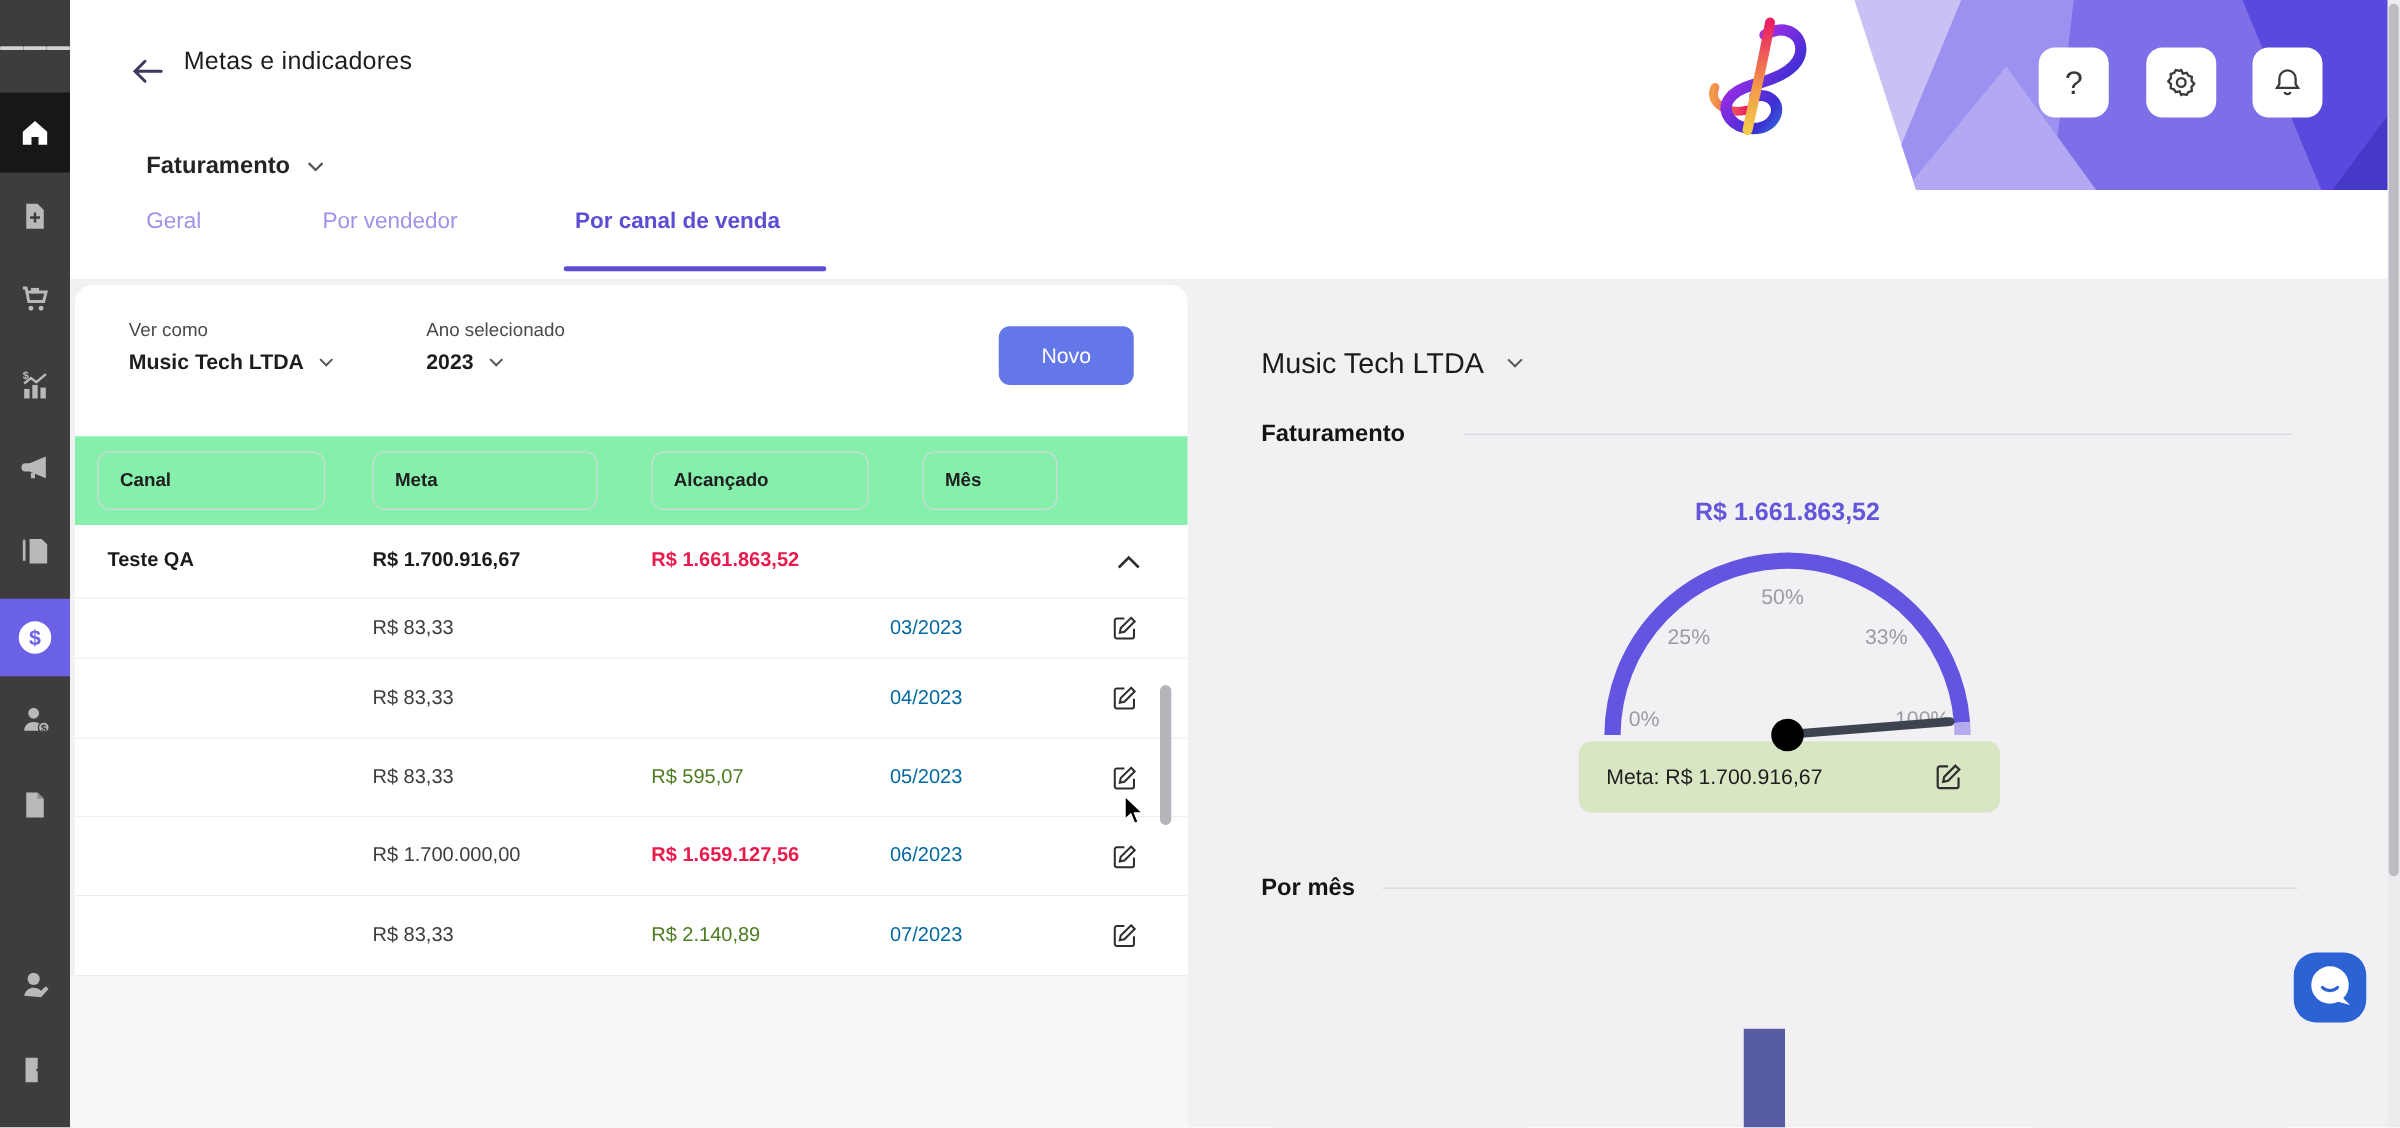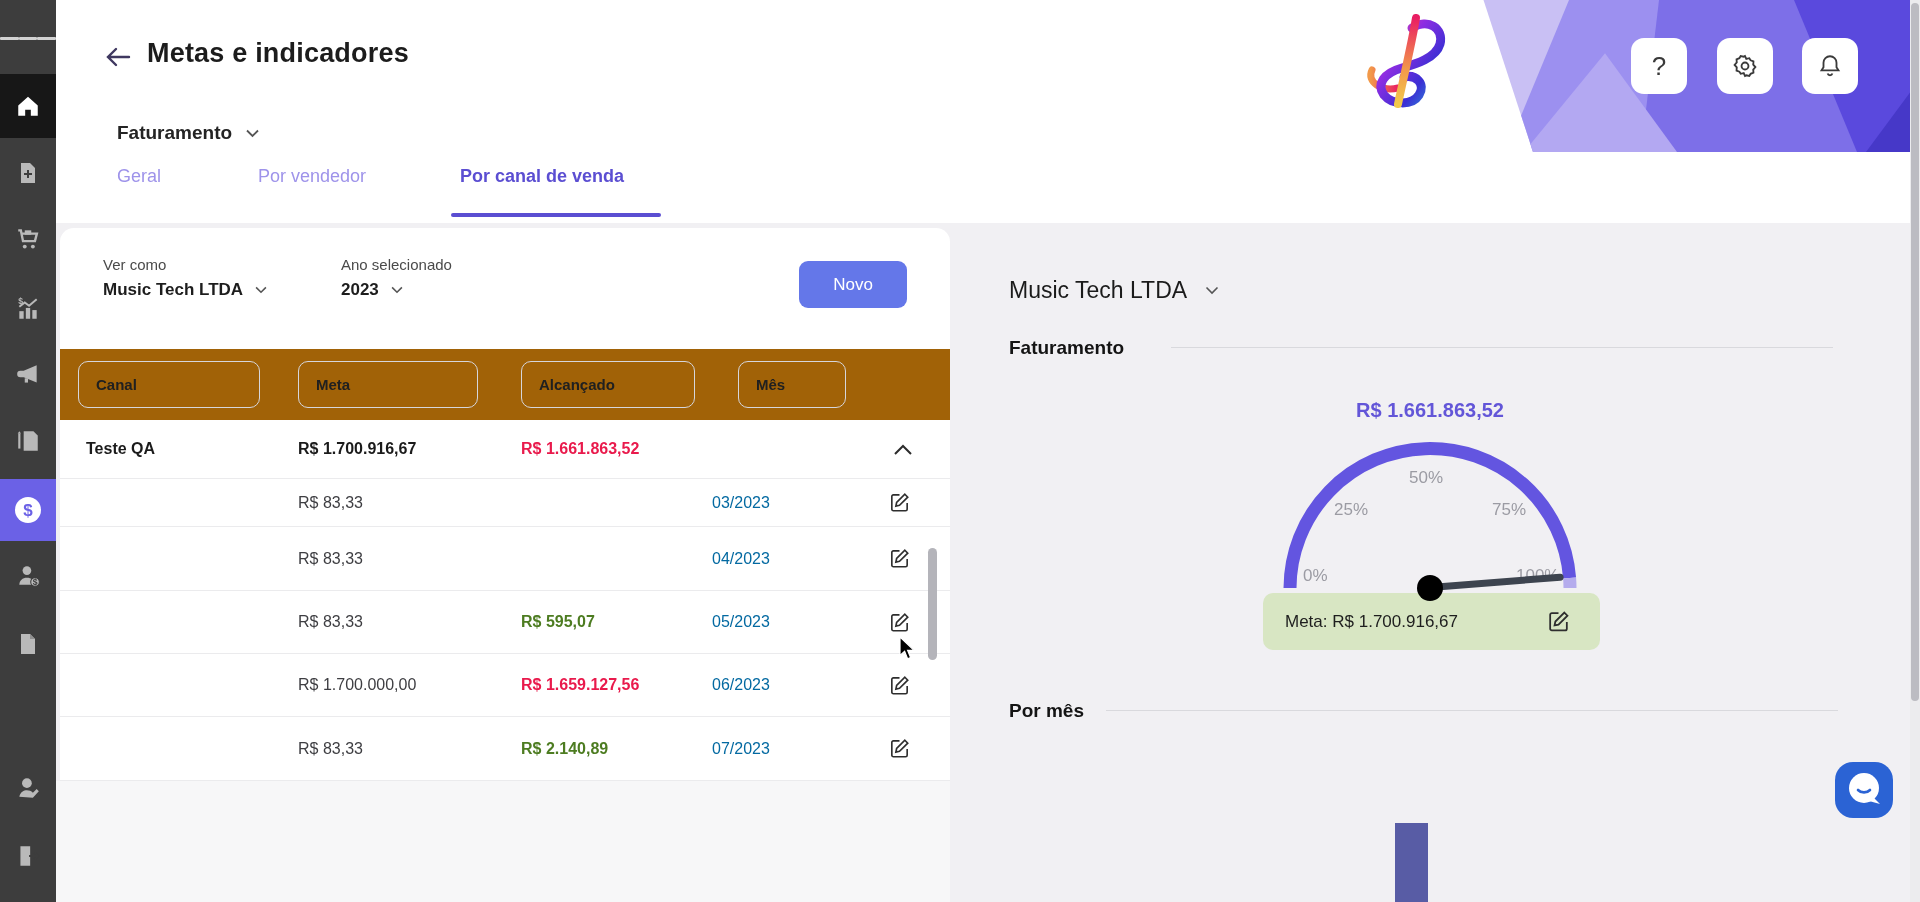--- a/index.html
+++ b/index.html
@@ -9,21 +9,21 @@
 
   
   .sidebar { position:absolute; left:0; top:0; width:56px; height:902px; background:#3d3d3d; z-index:30; }
   .side-item { position:absolute; left:0; width:56px; height:56px; display:flex; align-items:center; justify-content:center; background:transparent; border:none; cursor:pointer; }
   .side-active-home { position:absolute; left:0; top:74px; width:56px; height:64px; background:#171717; }
   .side-active-fin  { position:absolute; left:0; top:479px; width:56px; height:62px; background:#6b61e6; }
   .burger span { display:block; width:26px; height:3px; background:#d2d2d2; margin:5px auto; border-radius:1px; }
 
   
   .back-btn { position:absolute; left:104px; top:42px; width:30px; height:30px; background:none; border:none; cursor:pointer; }
-  .page-title { position:absolute; left:147px; top:38px; font-size:27px; font-weight:700; color:#1c1c1c; letter-spacing:.2px; }
+  .page-title { position:absolute; left:147px; top:38px; font-size:20px; font-weight:400; color:#1c1c1c; letter-spacing:.2px; }
   .metric-select { position:absolute; left:117px; top:122px; font-size:19px; font-weight:700; color:#242424; cursor:pointer; display:flex; align-items:center; gap:14px; }
   .tab { position:absolute; top:166px; font-size:18px; font-weight:500; color:#9e93ea; background:none; border:none; cursor:pointer; }
   .tab.active { color:#5b4ed2; font-weight:600; }
   .tab-underline { position:absolute; left:451px; top:213px; width:210px; height:4px; background:#5b4ed2; border-radius:2px; }
 
   .deco { position:absolute; left:1470px; top:0; width:450px; height:152px; clip-path:polygon(3% 0,100% 0,100% 100%,14% 100%); z-index:5; }
   .deco .base { position:absolute; inset:0; background:#c9c0f4; }
   .deco .t1 { position:absolute; inset:0; background:#9c90f0; clip-path:polygon(22% 0,58% 0,42% 100%,8% 100%); }
   .deco .t2 { position:absolute; inset:0; background:#7d6fe8; clip-path:polygon(42% 0,80% 0,100% 100%,38% 100%); }
   .deco .t3 { position:absolute; inset:0; background:#5a49dd; clip-path:polygon(72% 0,100% 0,100% 100%,86% 100%); }
@@ -33,34 +33,34 @@
 
   
   .backdrop { position:absolute; left:56px; top:223px; width:1864px; height:679px; background:#f1f0f3; }
   .bottom-left { position:absolute; left:56px; top:781px; width:894px; height:121px; background:#f7f7f8; }
 
   
   .card { position:absolute; left:60px; top:228px; width:890px; height:553px; background:#ffffff; border-radius:14px 14px 0 0; z-index:2; }
   .flabel { position:absolute; font-size:15px; color:#4a4a4a; }
   .fvalue { position:absolute; font-size:17px; font-weight:700; color:#1d1d1d; display:flex; align-items:center; gap:12px; cursor:pointer; }
   .novo-btn { position:absolute; left:739px; top:33px; width:108px; height:47px; background:#6477e9; color:#ffffff; font-size:17px; font-weight:500; border:none; border-radius:9px; cursor:pointer; }
-  .filter-strip { position:absolute; left:0; top:121px; width:890px; height:71px; background:#a16207; }
+  .filter-strip { position:absolute; left:0; top:121px; width:890px; height:71px; background:#86efac; }
   .hbox { position:absolute; top:12px; height:47px; border:1px solid #d6d6dc; border-radius:10px; background:transparent; display:flex; align-items:center; padding-left:17px; font-size:15px; font-weight:700; color:#202020; cursor:text; }
 
   .summary-row { position:absolute; left:0; top:192px; width:890px; height:59px; border-bottom:1px solid #ebebed; background:#fff; }
   .mrow { position:relative; width:890px; border-bottom:1px solid #ebebed; background:#fff; }
   .rows-wrap { position:absolute; left:0; top:251px; width:768px; }
   .cell { position:absolute; top:50%; transform:translateY(-50%); font-size:16px; color:#3e3e42; }
   .c-canal { left:26px; font-weight:700; color:#1b1b1b; }
   .c-meta  { left:238px; }
   .c-reach { left:461px; }
   .c-mes   { left:652px; color:#0369a1; }
   .summary-row .c-meta { font-weight:700; color:#1b1b1b; }
   .tone-red   { color:#e91a4c !important; font-weight:700; }
-  .tone-green { color:#4d7c21 !important; font-weight:700; }
+  .tone-green { color:#4d7c21 !important; font-weight:400; }
   .u { text-underline-offset:3px; text-decoration-thickness:1px; }
   .editbtn { position:absolute; right:36px; top:50%; transform:translateY(-50%); width:26px; height:26px; background:none; border:none; cursor:pointer; }
   .collapse-btn { position:absolute; right:34px; top:50%; transform:translateY(-50%); width:22px; height:22px; background:none; border:none; cursor:pointer; }
   .tbl-scroll-thumb { position:absolute; left:868px; top:320px; width:9px; height:112px; background:#b4b4ba; border-radius:5px; }
 
   
   .company { position:absolute; left:1009px; top:277px; font-size:23px; font-weight:500; color:#1b1b1b; display:flex; align-items:center; gap:18px; cursor:pointer; }
   .section-title { position:absolute; left:1009px; font-size:19px; font-weight:700; color:#141414; }
   .section-line { position:absolute; height:1px; background:#d9d9dd; }
   .gauge-value { position:absolute; left:1280px; top:399px; width:300px; text-align:center; font-size:20px; font-weight:600; color:#6356d8; }
@@ -352,21 +352,21 @@
 
   <div class="abs" style="left:1282px; top:437px; z-index:1">
     <svg width="296" height="158" viewBox="0 0 296 158">
       <path d="M 8 151 A 140 140 0 0 1 287.6 141" fill="none" stroke="#6355e0" stroke-width="13"></path>
       <path d="M 287.6 141 A 140 140 0 0 1 288 151" fill="none" stroke="#b5aced" stroke-width="13"></path>
     </svg>
   </div>
   <span class="tick" style="left:1303px; top:566px">0%</span>
   <span class="tick" style="left:1334px; top:500px">25%</span>
   <span class="tick" style="left:1409px; top:468px">50%</span>
-  <span class="tick" style="left:1492px; top:500px">75%</span>
+  <span class="tick" style="left:1492px; top:500px">33%</span>
   <span class="tick" style="left:1516px; top:566px">100%</span>
   <div class="needle"></div>
   <div class="hub"></div>
 
   <div class="meta-chip">
     <span class="txt">
       <span>Meta: </span><span>R$ </span><span class="u">1.700.916</span><span>,67</span>
     </span>
     <button class="editbtn">
       <svg width="25" height="25" viewBox="0 0 24 24" fill="none" stroke="#2e2e2e" stroke-width="1.7">

